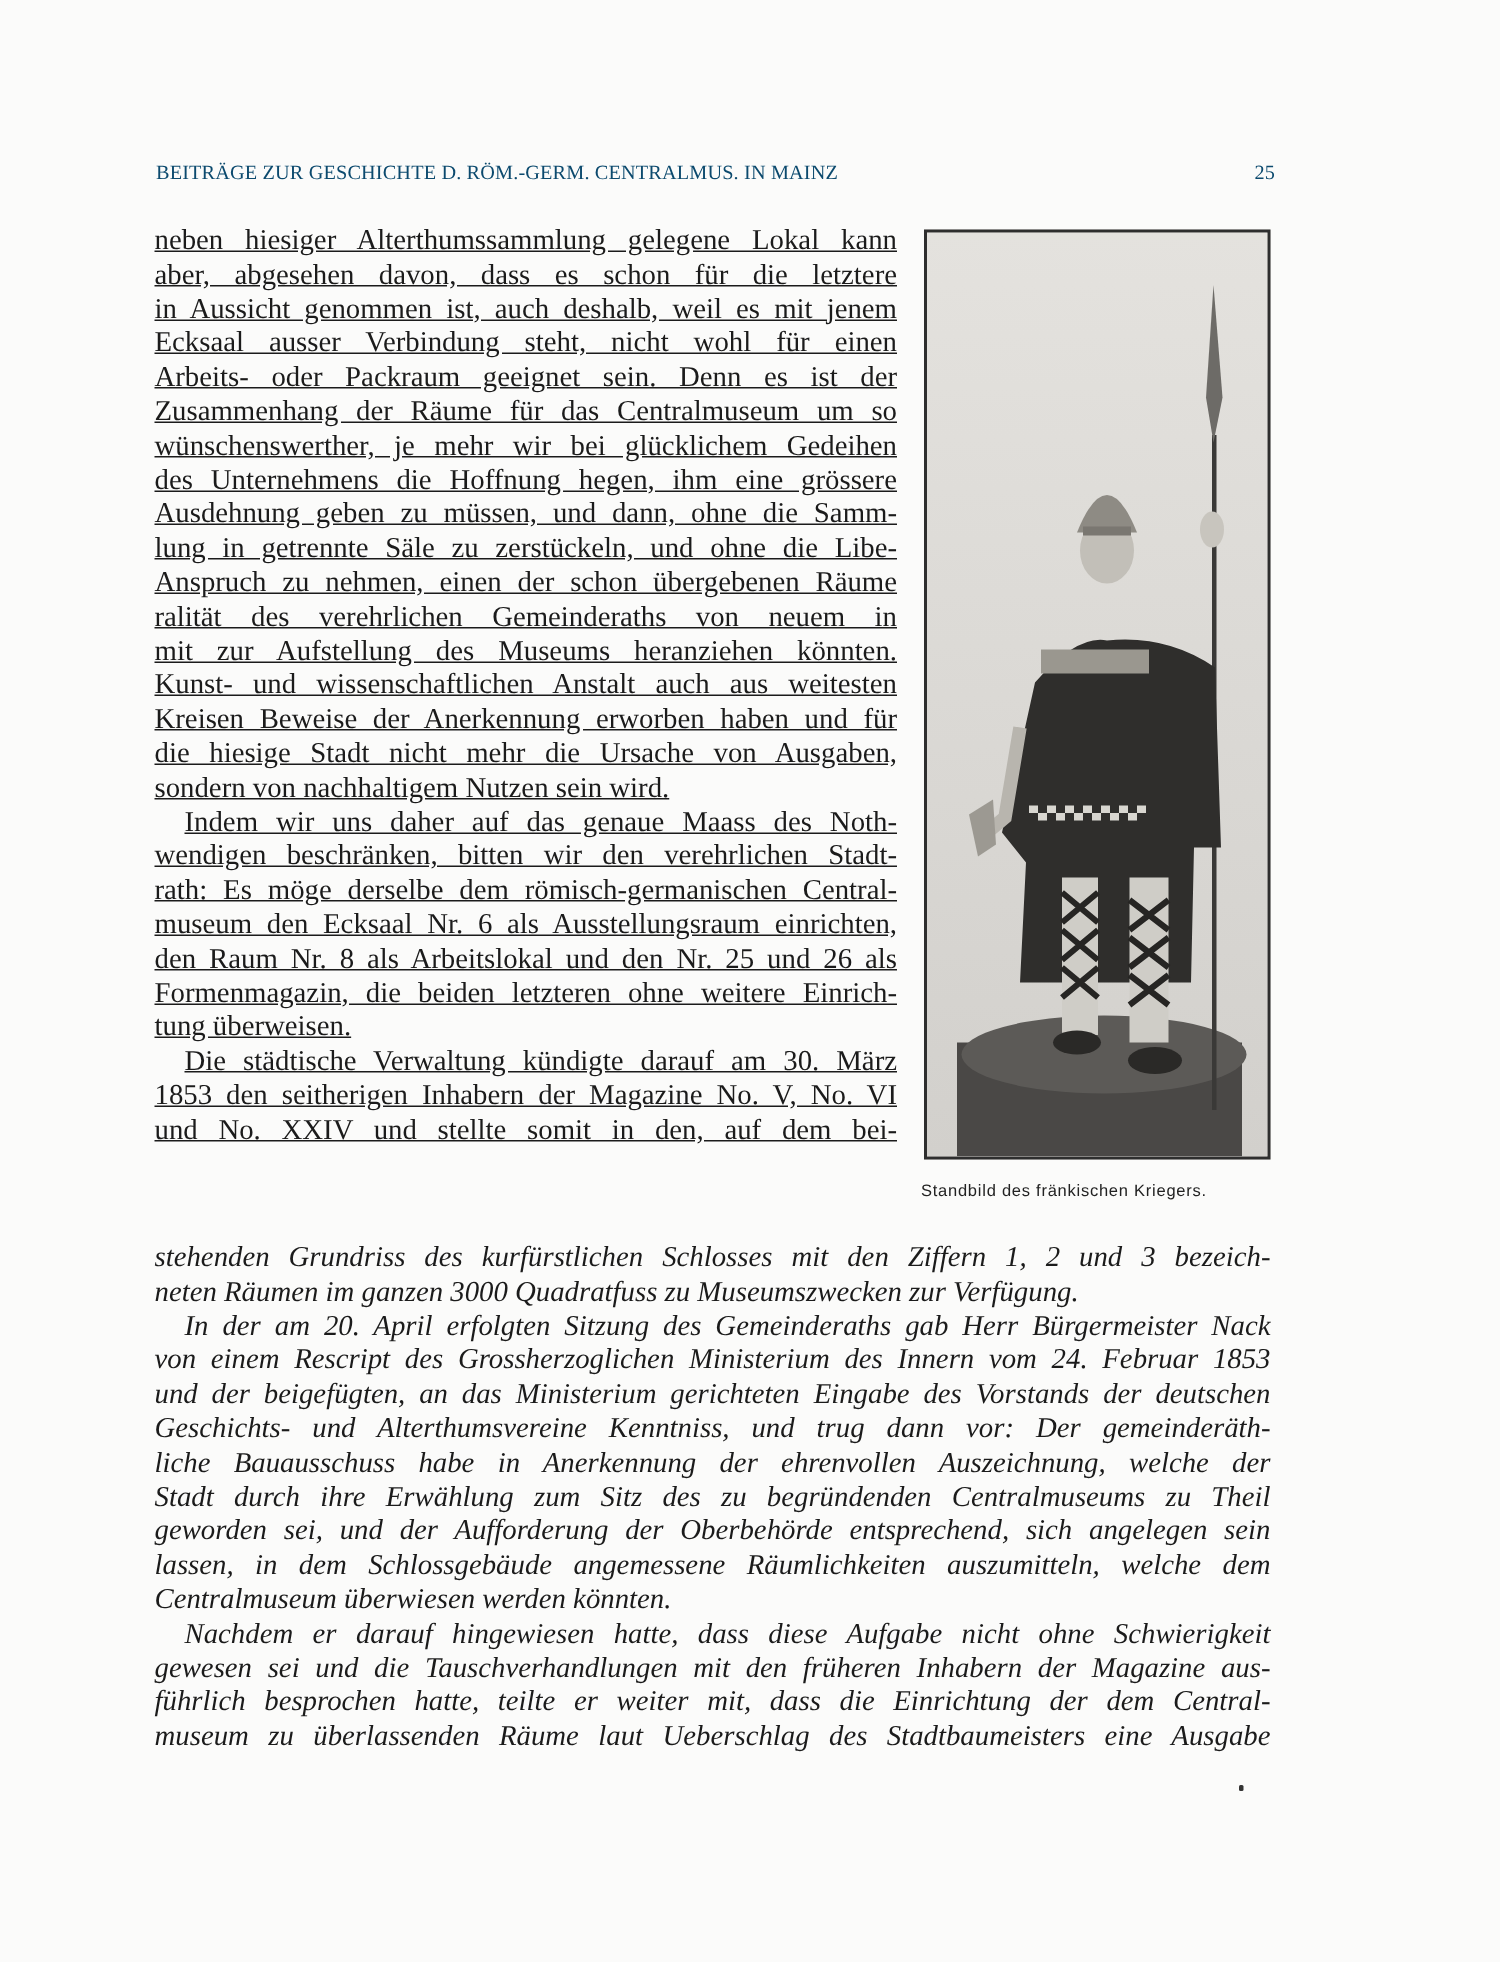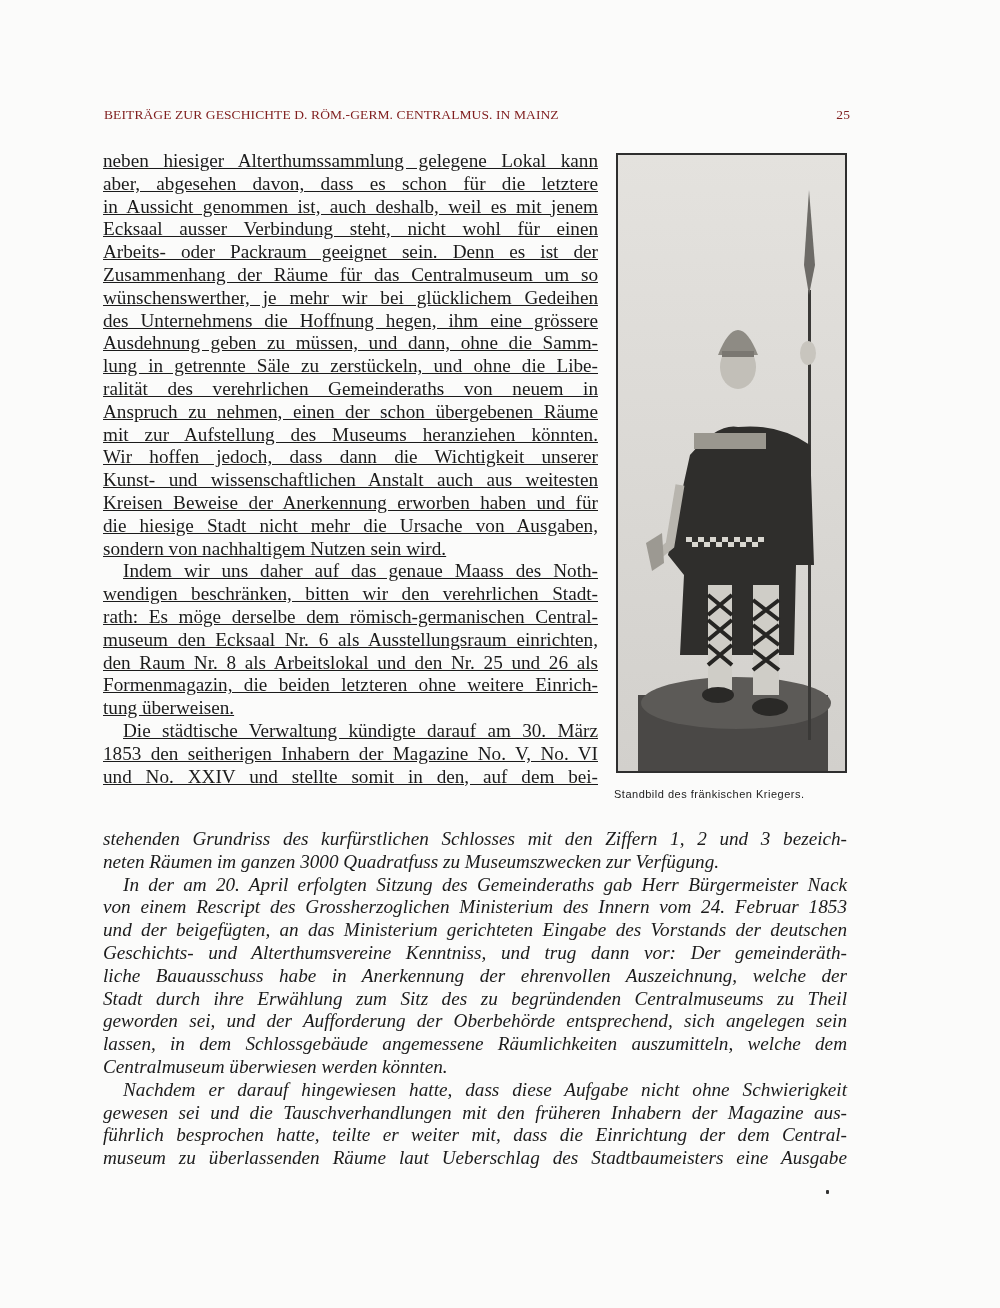--- a/index.html
+++ b/index.html
@@ -2,21 +2,21 @@
 <html><head>
 <meta charset="utf-8">
 <style>
   html, body { margin: 0; padding: 0; }
   body {
     width: 1000px; height: 1308px; background: #fbfbfa; position: relative; overflow: hidden;
     font-family: "Liberation Serif", "DejaVu Serif", serif; color: #1b1b1b;
   }
   .running-head {
     position: absolute; top: 107px; left: 104px; width: 746px;
-    font-size: 13.5px; letter-spacing: 0.1px; color: #7f1d1d;
+    font-size: 13.5px; letter-spacing: 0.1px; color: #0c4a6e;
     display: flex; justify-content: space-between;
   }
   .figure {
     position: absolute; left: 616px; top: 153px; width: 231px; height: 620px;
     border: 2px solid #2e2e2e; box-sizing: border-box; background: #dedcd8; overflow: hidden;
   }
   .figure svg { display: block; width: 100%; height: 100%; }
   .caption {
     position: absolute; left: 614px; top: 788px; width: 240px;
     font-family: Liberation Sans, sans-serif; font-size: 11px;
@@ -99,24 +99,23 @@
   <span class="line">neben hiesiger Alterthumssammlung gelegene Lokal kann</span>
   <span class="line">aber, abgesehen davon, dass es schon für die letztere</span>
   <span class="line">in Aussicht genommen ist, auch deshalb, weil es mit jenem</span>
   <span class="line">Ecksaal ausser Verbindung steht, nicht wohl für einen</span>
   <span class="line">Arbeits- oder Packraum geeignet sein. Denn es ist der</span>
   <span class="line">Zusammenhang der Räume für das Centralmuseum um so</span>
   <span class="line">wünschenswerther, je mehr wir bei glücklichem Gedeihen</span>
   <span class="line">des Unternehmens die Hoffnung hegen, ihm eine grössere</span>
   <span class="line">Ausdehnung geben zu müssen, und dann, ohne die Samm-</span>
   <span class="line">lung in getrennte Säle zu zerstückeln, und ohne die Libe-</span>
+  <span class="line">Anspruch zu nehmen, einen der schon übergebenen Räume</span>
   <span class="line">ralität des verehrlichen Gemeinderaths von neuem in</span>
-  <span class="line">Anspruch zu nehmen, einen der schon übergebenen Räume</span>
   <span class="line">mit zur Aufstellung des Museums heranziehen könnten.</span>
-  <span class="line">Wir hoffen jedoch, dass dann die Wichtigkeit unserer</span>
   <span class="line">Kunst- und wissenschaftlichen Anstalt auch aus weitesten</span>
   <span class="line">Kreisen Beweise der Anerkennung erworben haben und für</span>
   <span class="line">die hiesige Stadt nicht mehr die Ursache von Ausgaben,</span>
   <span class="line last">sondern von nachhaltigem Nutzen sein wird.</span>
   <span class="line indent">Indem wir uns daher auf das genaue Maass des Noth-</span>
   <span class="line">wendigen beschränken, bitten wir den verehrlichen Stadt-</span>
   <span class="line">rath: Es möge derselbe dem römisch-germanischen Central-</span>
   <span class="line">museum den Ecksaal Nr. 6 als Ausstellungsraum einrichten,</span>
   <span class="line">den Raum Nr. 8 als Arbeitslokal und den Nr. 25 und 26 als</span>
   <span class="line">Formenmagazin, die beiden letzteren ohne weitere Einrich-</span>

